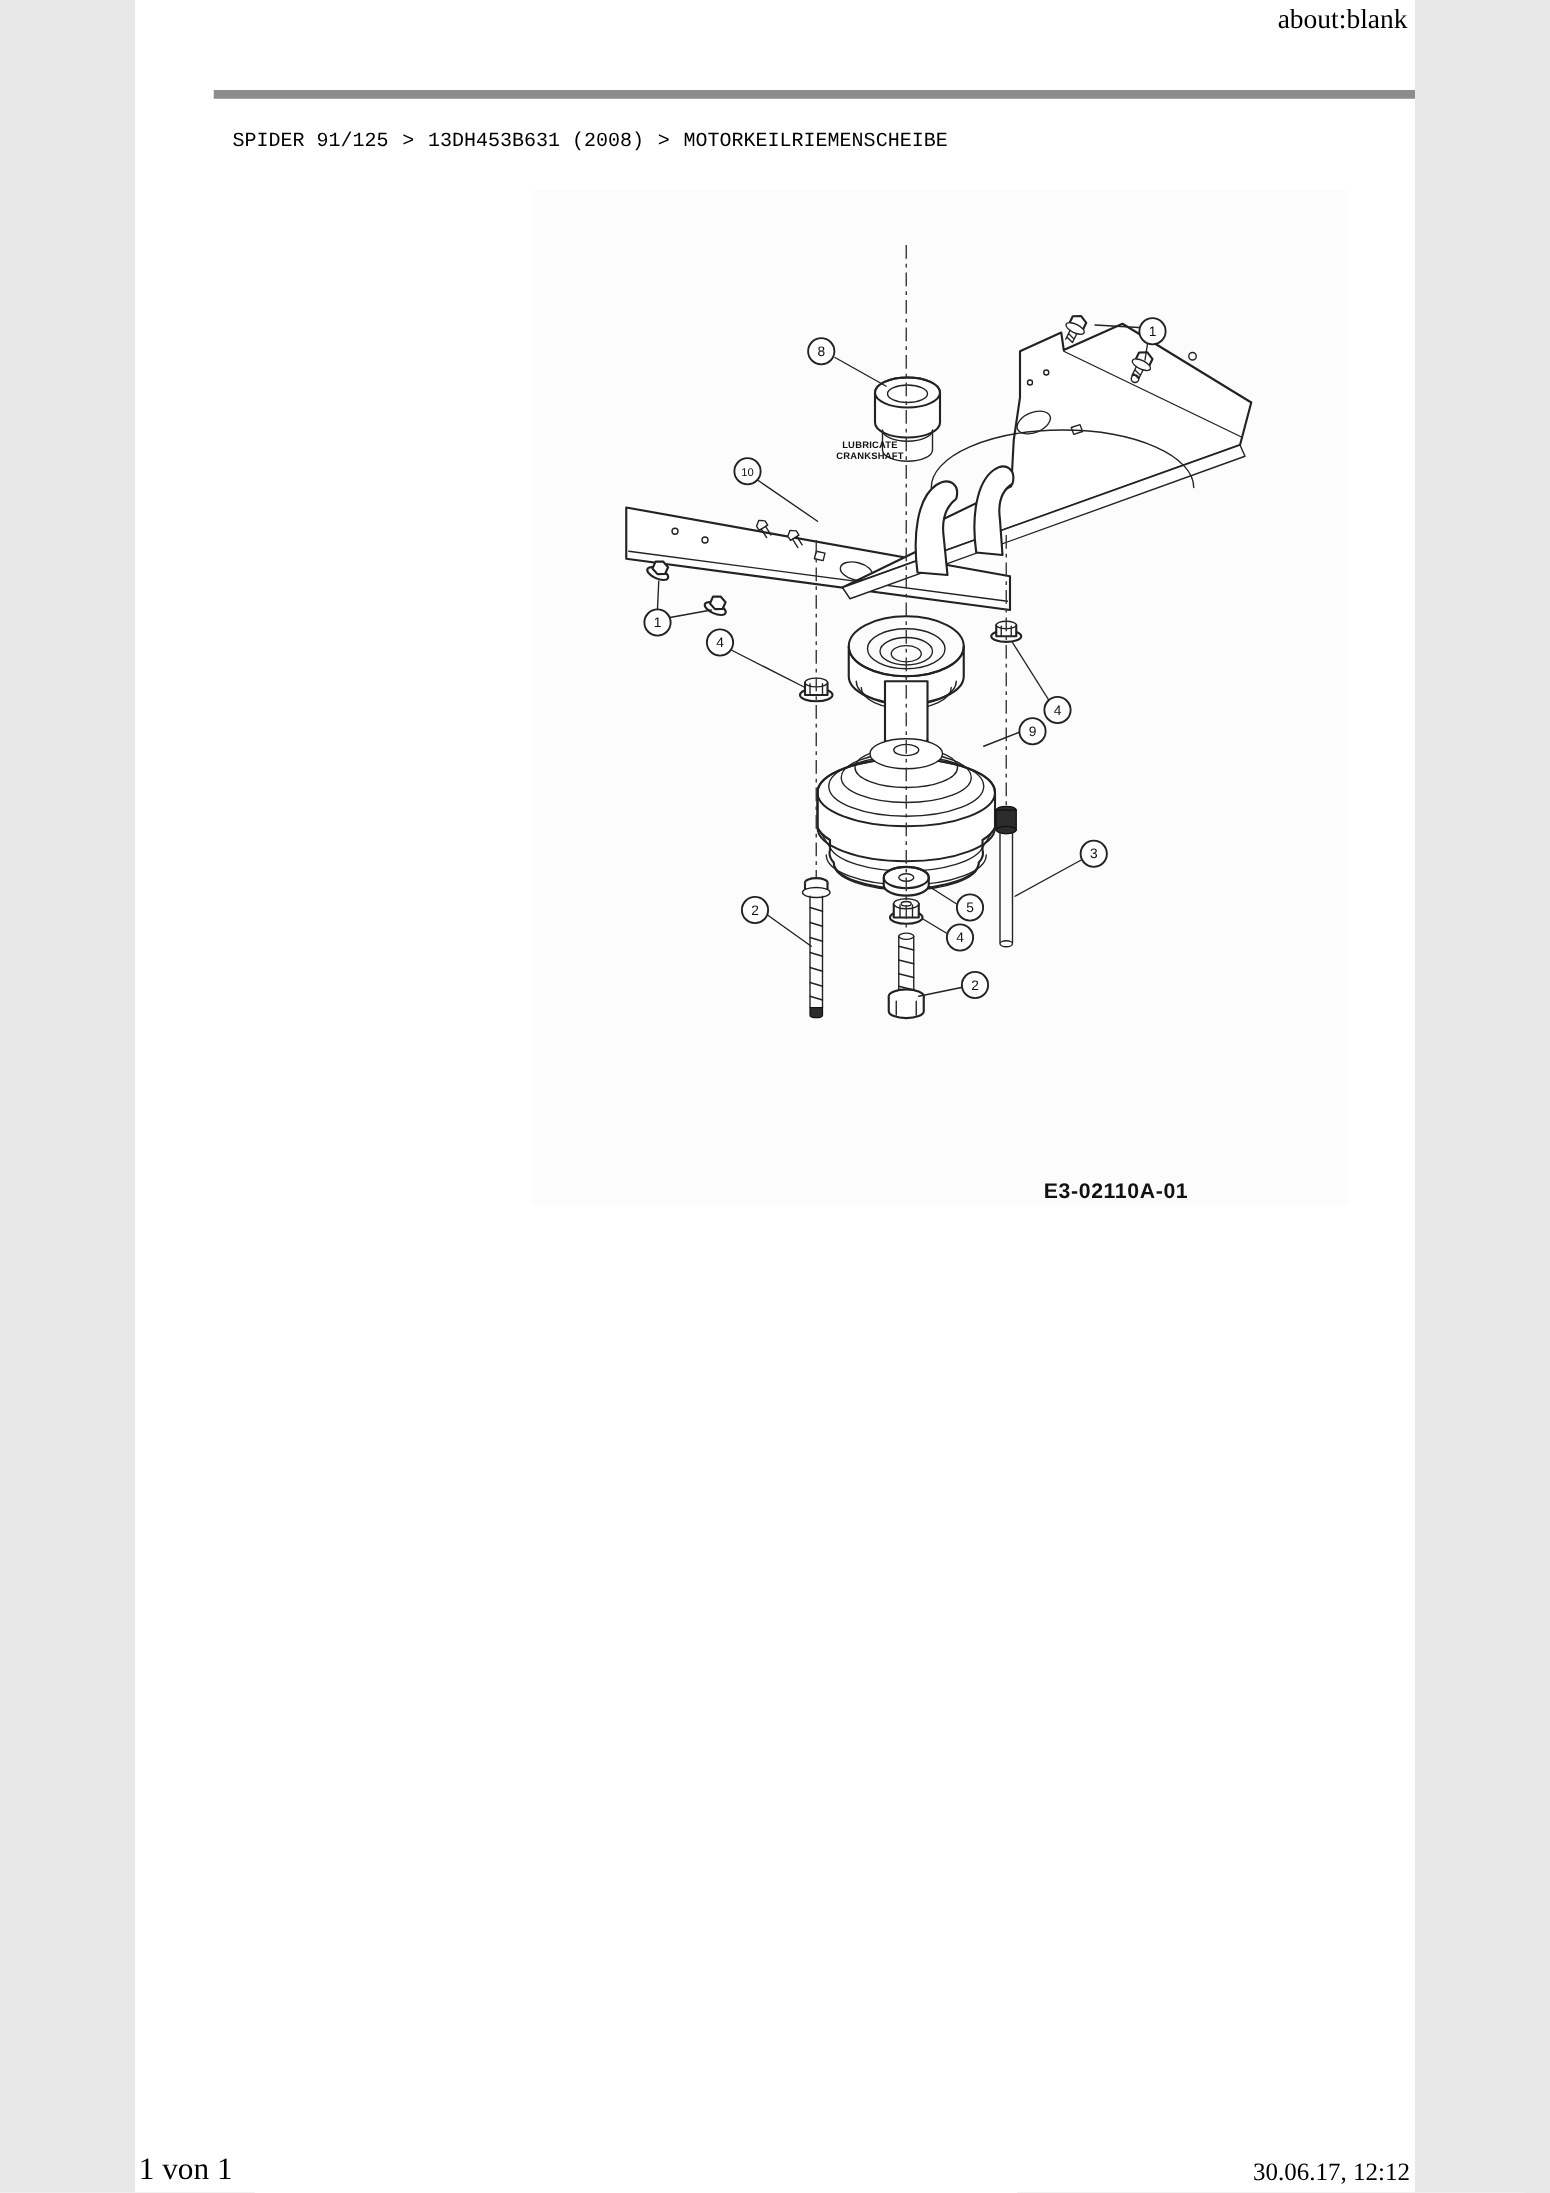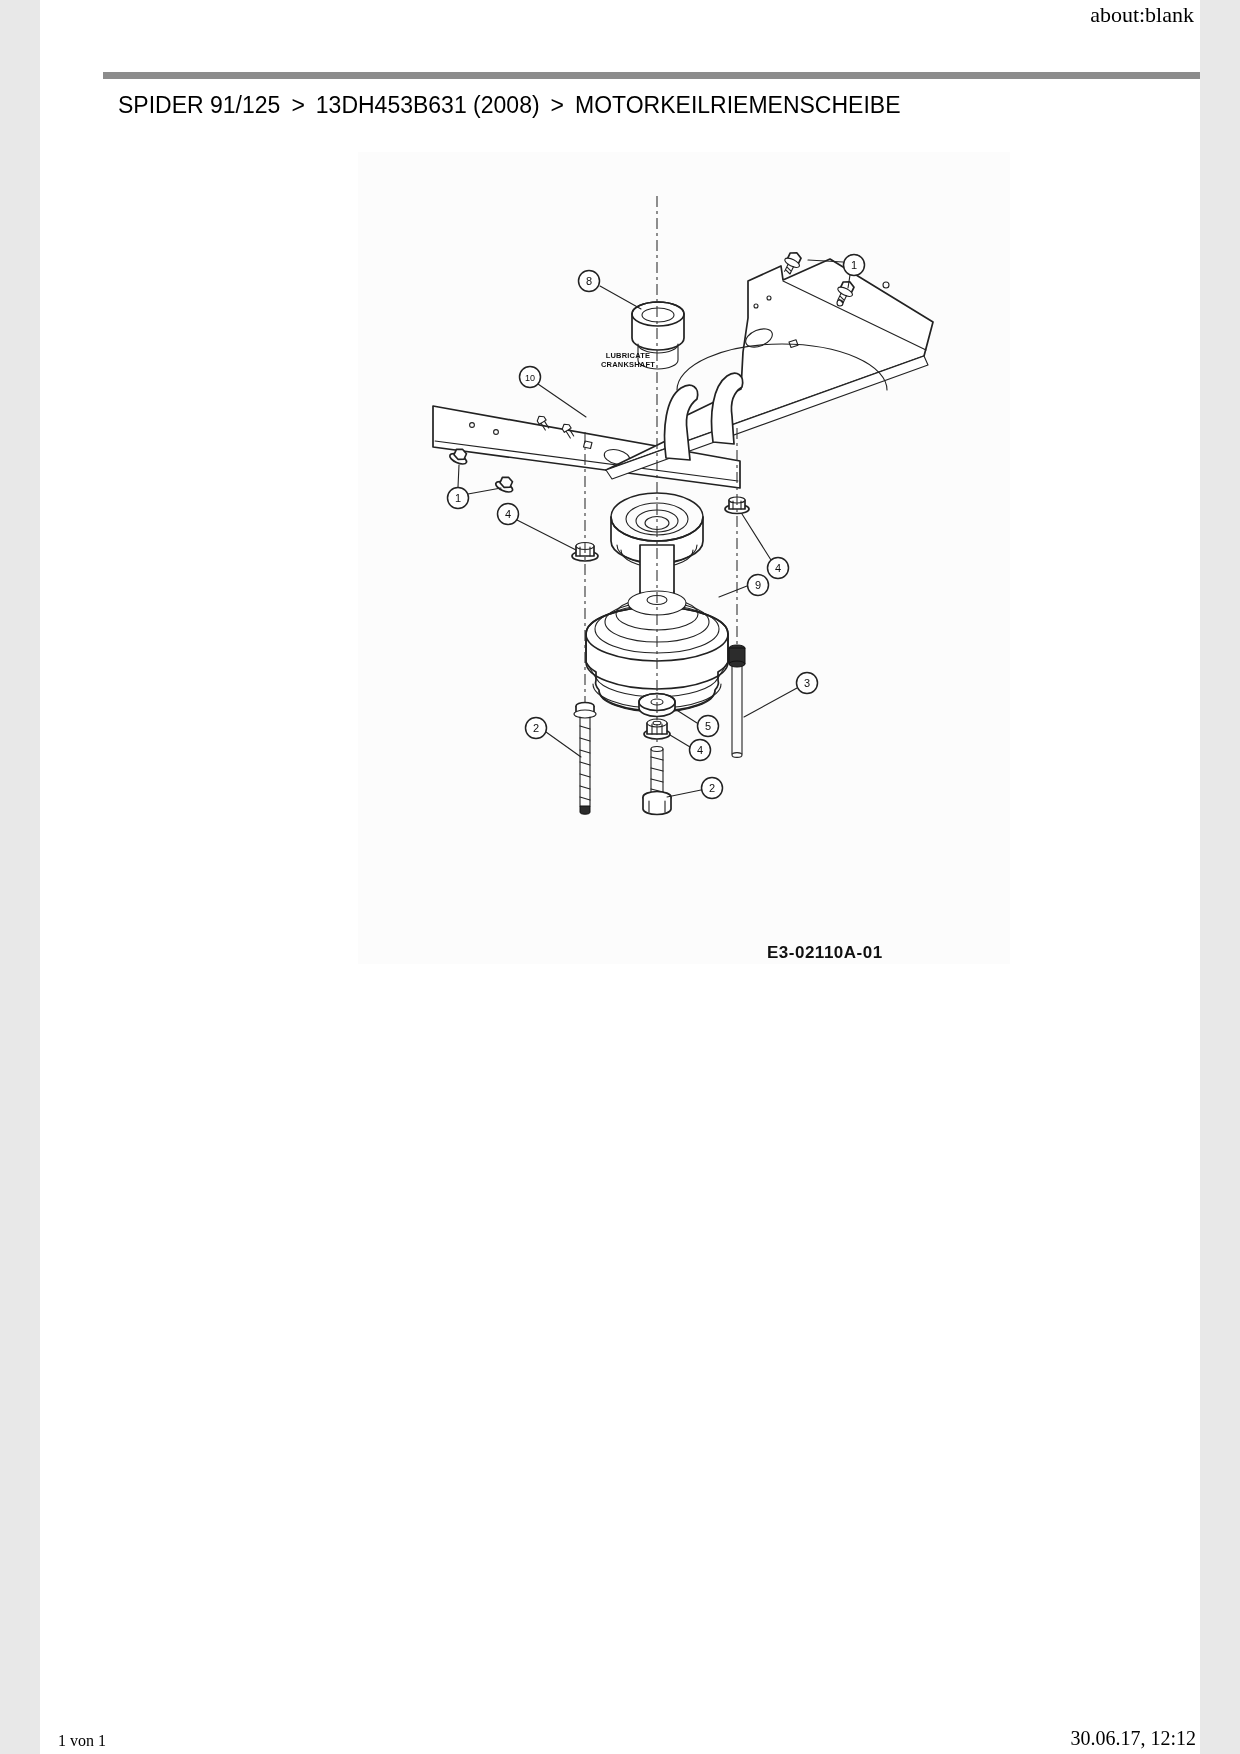--- a/index.html
+++ b/index.html
@@ -1,44 +1,44 @@
 <!DOCTYPE html>
 <html><head>
 <meta charset="utf-8">
 <style>
   html,body{margin:0;padding:0;background:#e8e8e8;}
   .page{
     position:relative;
-    width:1160px;height:1754px;
+    width:1024px;height:1754px;
     margin:0 auto;
     background:#ffffff;
     font-family:"Liberation Serif", serif;
     color:#000;
     overflow:hidden;
   }
   .hdr-url{
     position:absolute;top:2px;right:6px;
     font-size:22px;
     font-family:"Liberation Serif", serif;
   }
   .hdr-rule{
     position:absolute;left:63px;top:72px;
     width:1100px;height:7px;
     background:#8c8c8c;
   }
   .breadcrumb{
-    position:absolute;left:78px;top:92px;
-    font-family:Liberation Sans, sans-serif;
-    font-size:23px;
+    position:absolute;left:78px;top:104px;
+    font-family:Liberation Mono, monospace;
+    font-size:16px;
     white-space:nowrap;
   }
   .breadcrumb .sep{margin:0 11px;}
   .ftr-left{
-    position:absolute;left:18px;bottom:4px;
-    font-size:16px;
+    position:absolute;left:3px;bottom:4px;
+    font-size:25px;
   }
   .ftr-right{
     position:absolute;right:4px;bottom:4px;
     font-size:20px;
   }
   svg{position:absolute;left:285px;top:140px;}
   svg *{vector-effect:non-scaling-stroke;}
   .ln{stroke:#222;fill:none;stroke-width:1.6;stroke-linejoin:round;stroke-linecap:round;}
   .lnthin{stroke:#222;fill:none;stroke-width:1.1;stroke-linejoin:round;stroke-linecap:round;}
   .wh{fill:#ffffff;stroke:#222;stroke-width:1.7;stroke-linejoin:round;}

